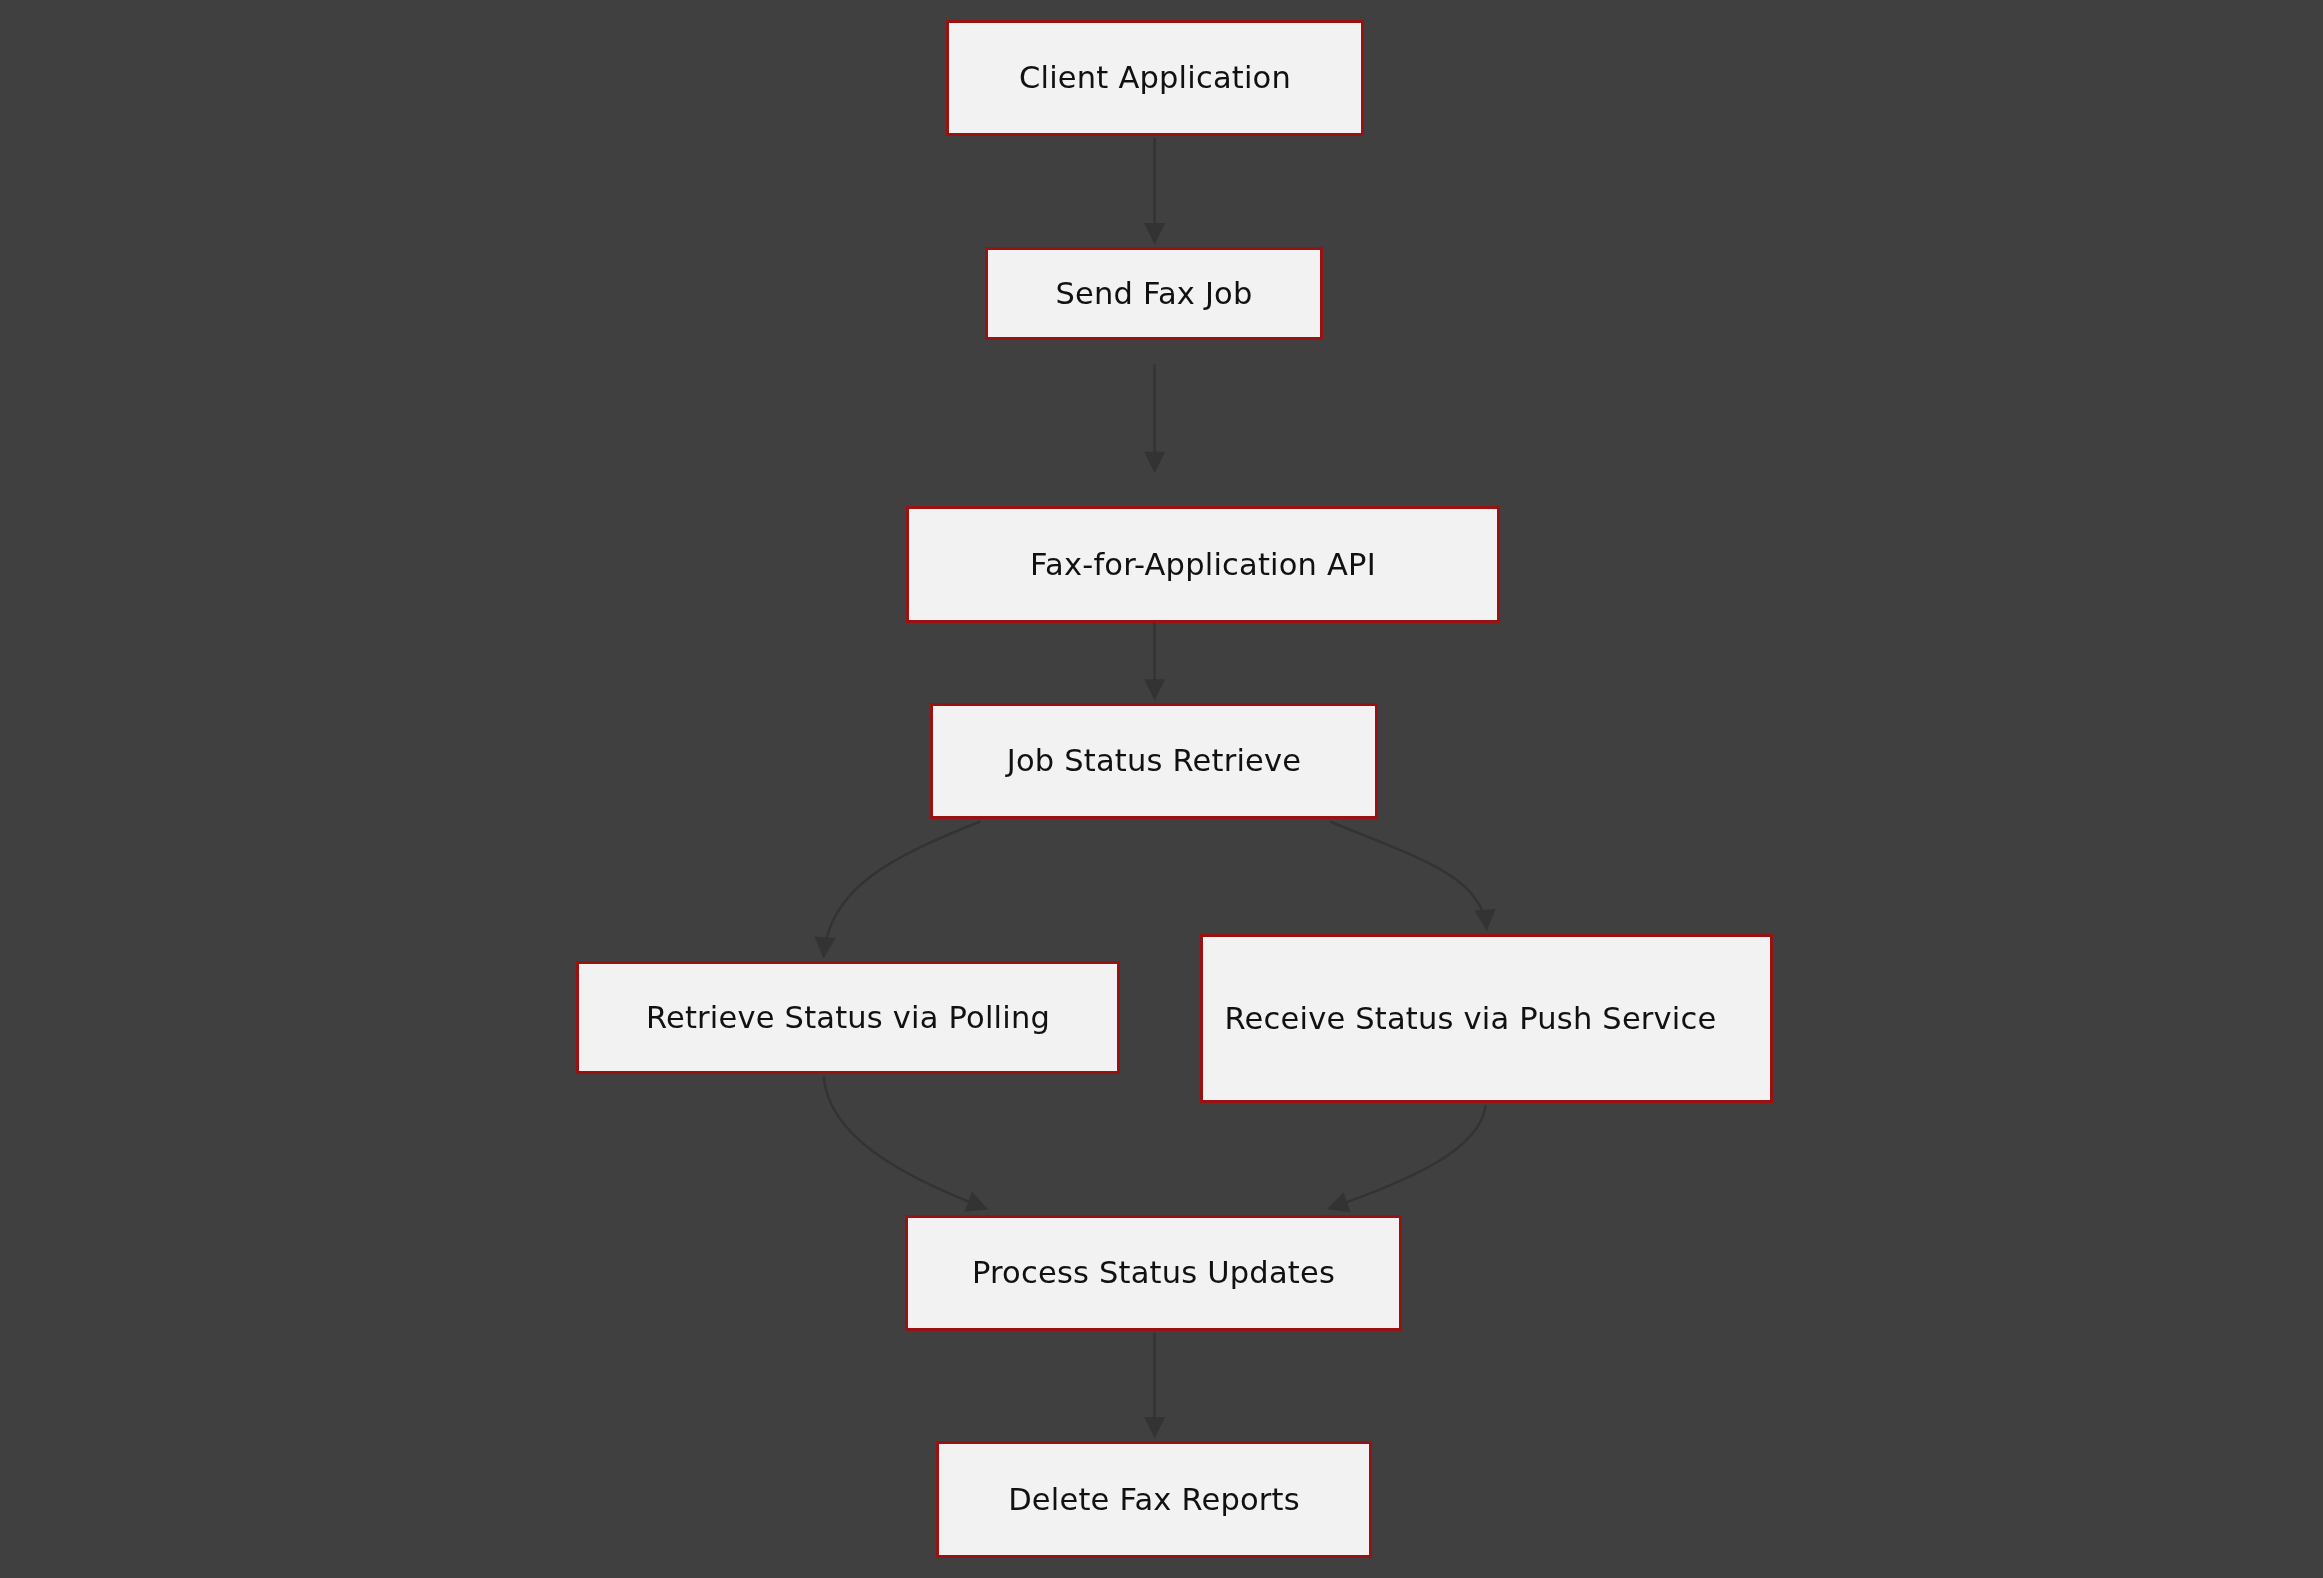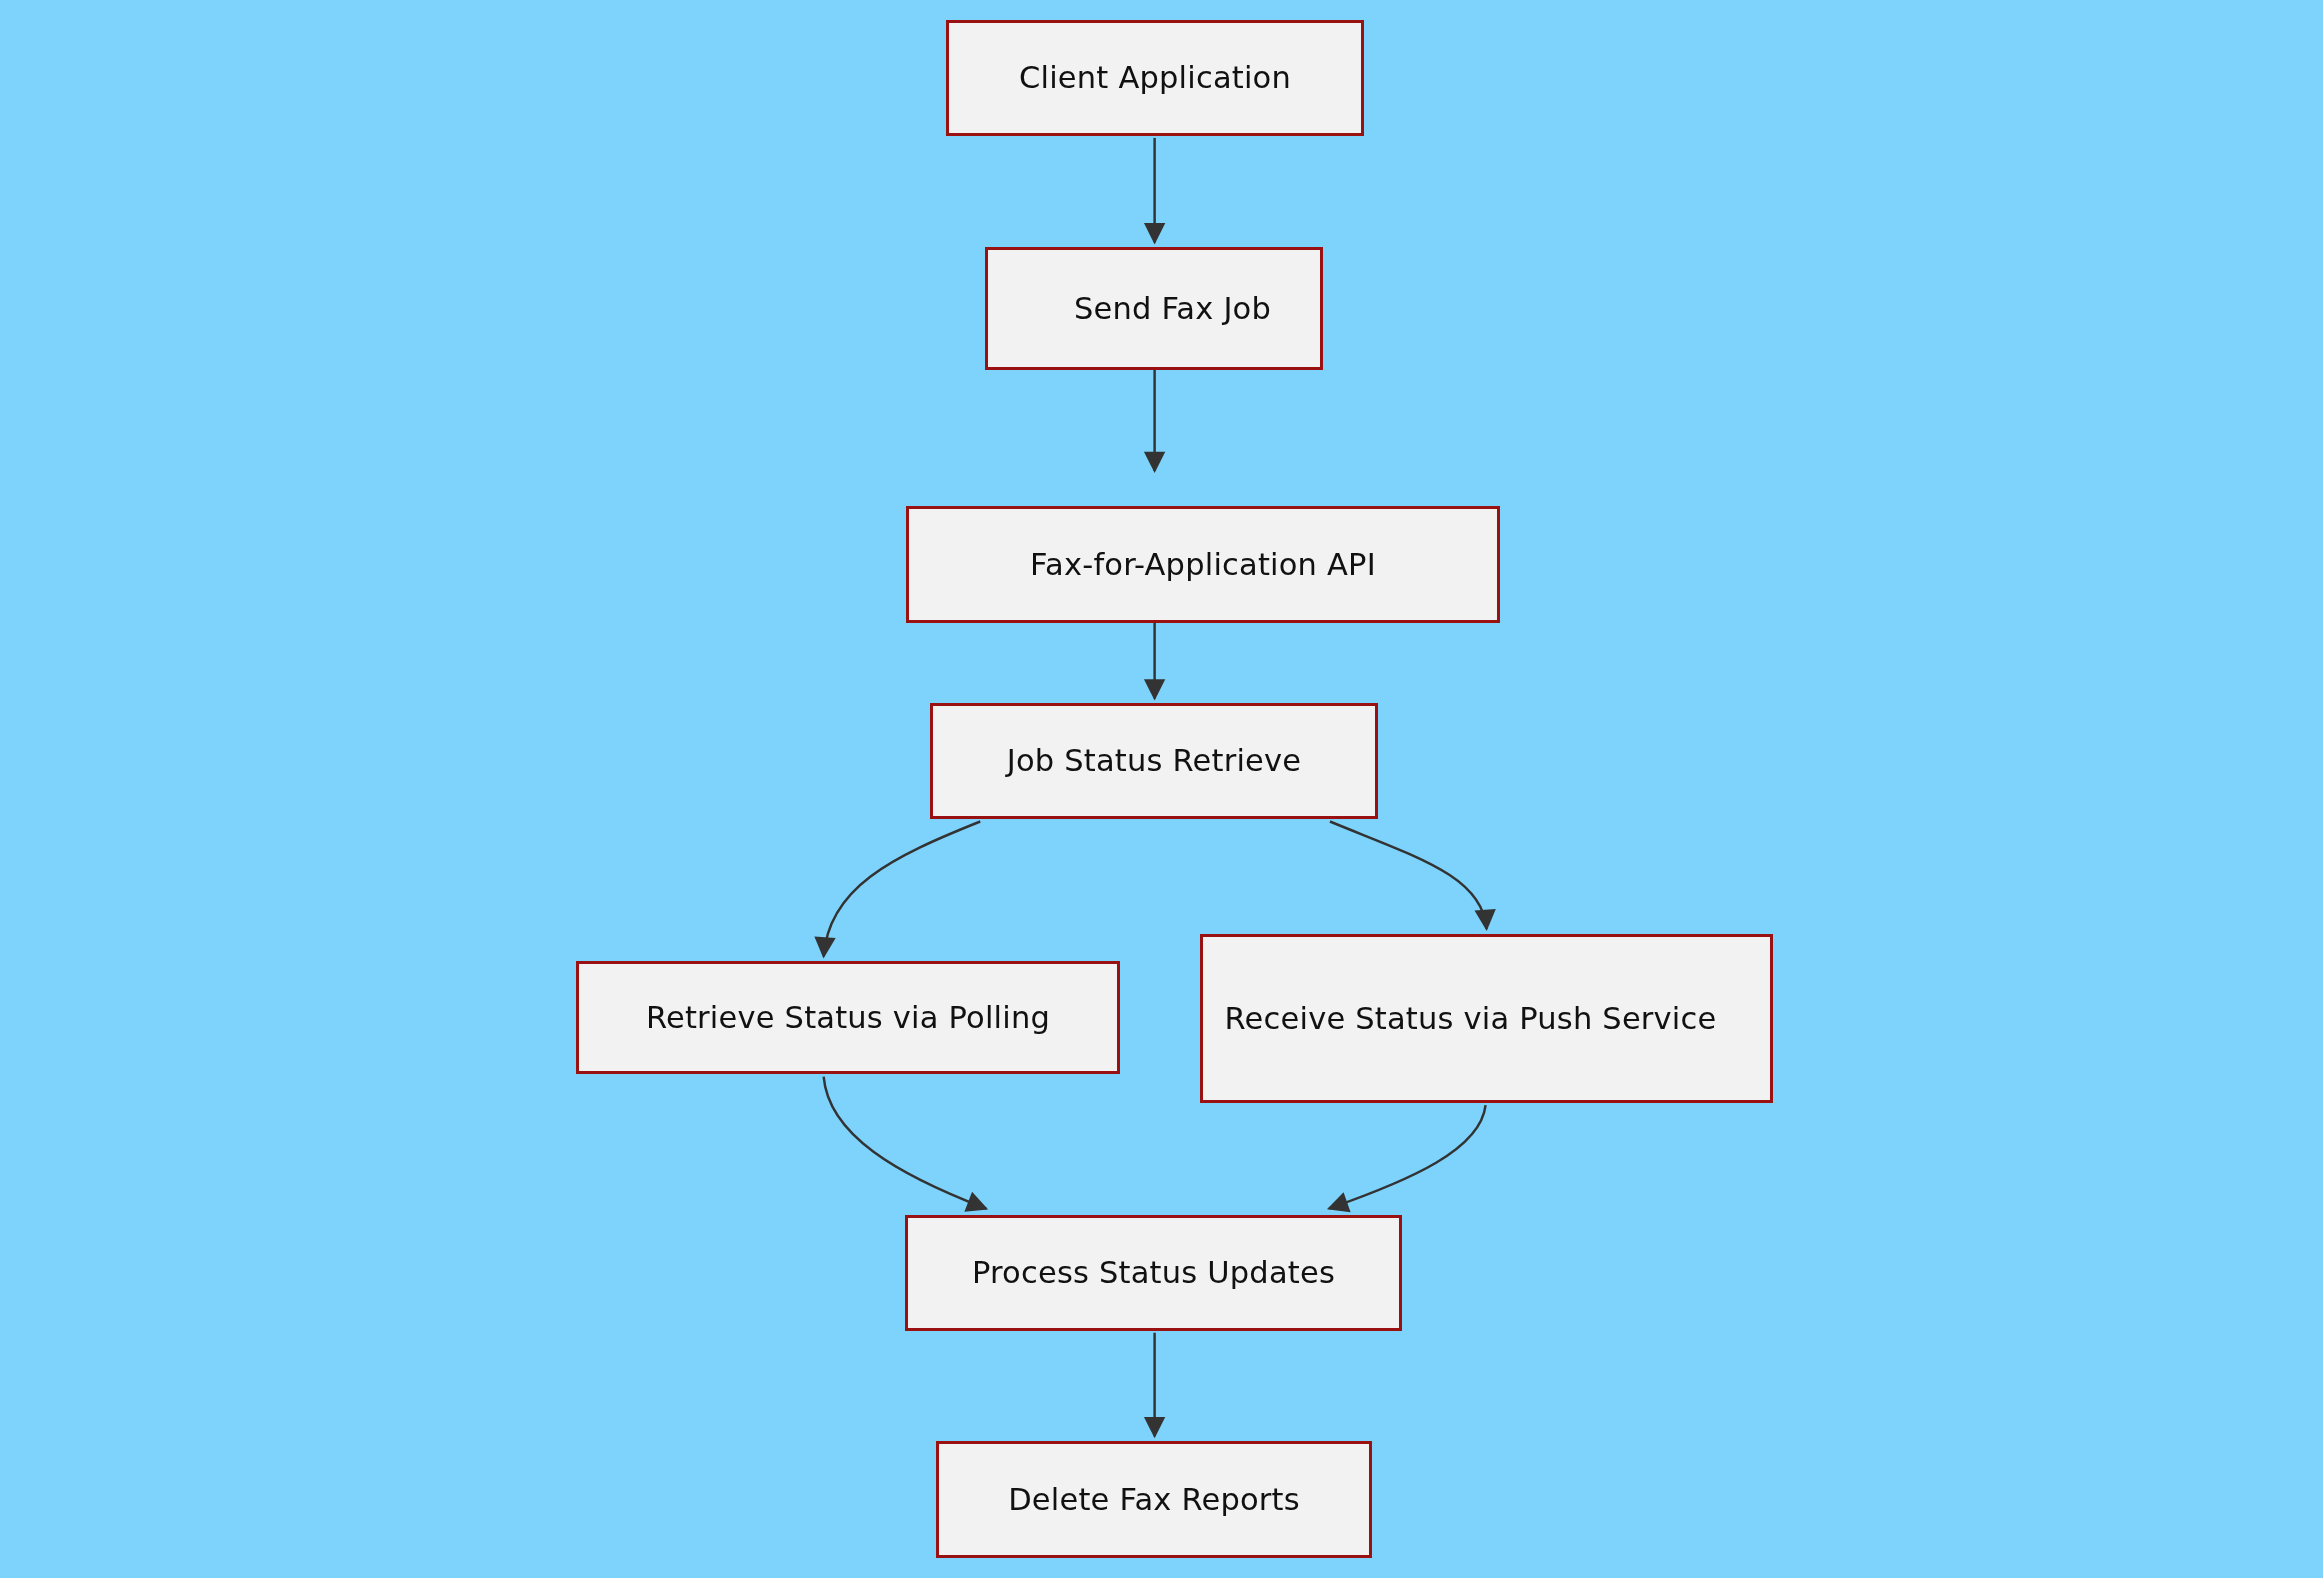--- a/index.html
+++ b/index.html
@@ -4,21 +4,21 @@
 <style>
   html, body {
     margin: 0;
     padding: 0;
     background: #ffffff;
   }
   #stage {
     position: relative;
     width: 2324px;
     height: 1578px;
-    background: #7dd3fc;
+    background: #404040;
     font-family: "DejaVu Sans", "Liberation Sans", sans-serif;
     overflow: hidden;
   }
   #edge-layer {
     position: absolute;
     left: 0;
     top: 0;
     width: 2324px;
     height: 1578px;
   }
@@ -71,21 +71,21 @@
 
     <path class="edge" d="M1508,1122 C1503,1167 1432,1198 1349,1227" marker-end="url(#arrowhead)"></path>
 
     <path class="edge" d="M1172,1353 L1172,1458" marker-end="url(#arrowhead)"></path>
   </svg>
 
   <div class="node" style="left: 946px; top: 19.7px; width: 418px; height: 116px;">
     <span class="label">Client Application</span>
   </div>
 
-  <div class="node" style="left: 985px; top: 247px; width: 338px; height: 123px; justify-content: flex-end;">
+  <div class="node" style="left: 985px; top: 247px; width: 338px; height: 93px;">
     <span class="label">Send Fax Job</span>
   </div>
 
   <div class="node" style="left: 906px; top: 476px; width: 594px; height: 117px; margin-top: 30px;">
     <span class="label">Fax-for-Application API</span>
   </div>
 
   <div class="node" style="left: 930px; top: 703px; width: 448px; height: 116px;">
     <span class="label">Job Status Retrieve</span>
   </div>

